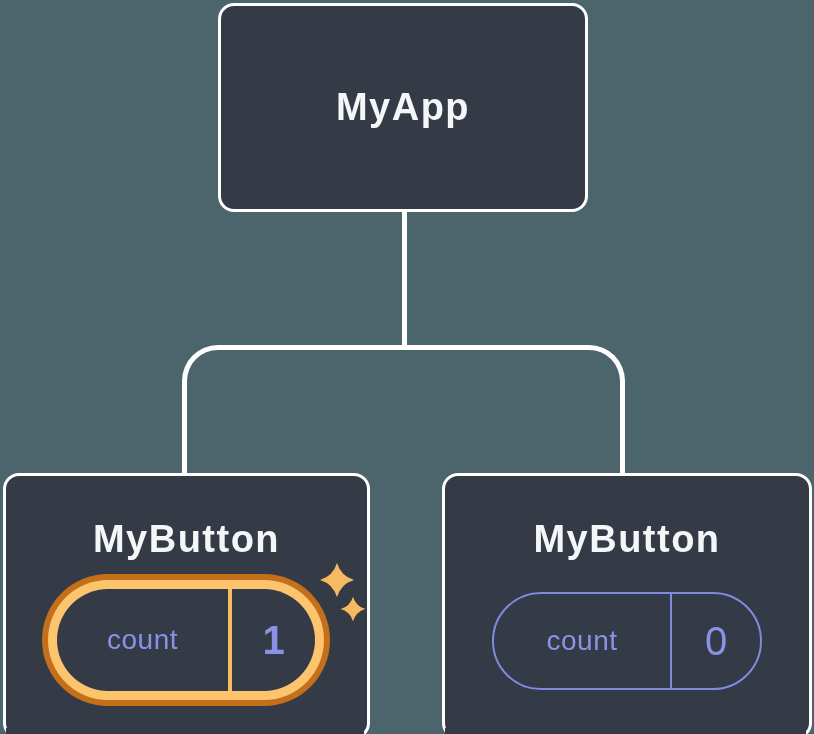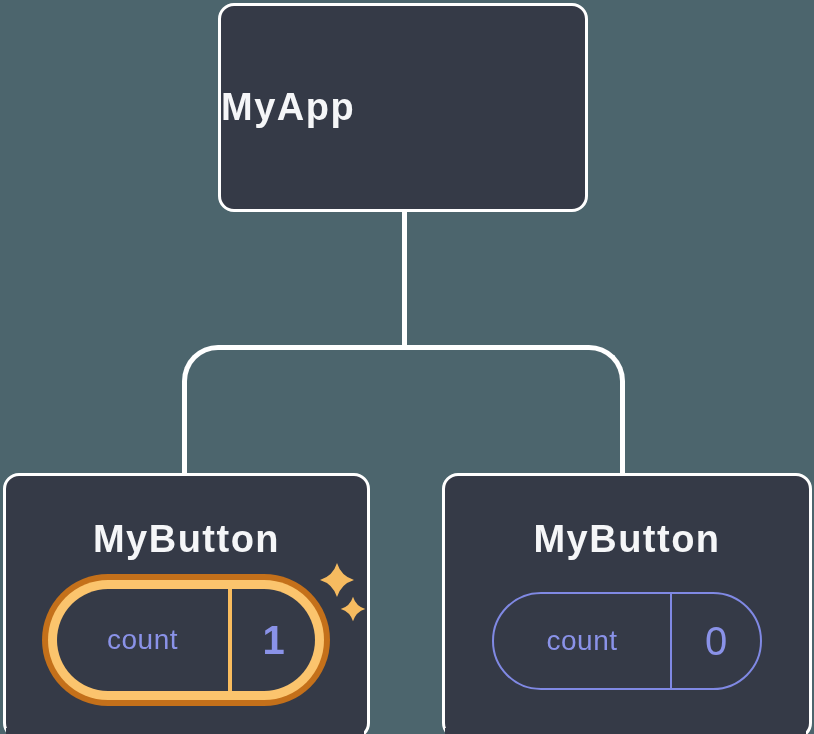--- a/index.html
+++ b/index.html
@@ -7,21 +7,21 @@
     position:relative;width:814px;height:734px;overflow:hidden;
     background:#4c656d;
     font-family:"Liberation Sans", sans-serif;
   }
   
   .node{
     position:absolute;background:#353a47;border:3px solid #ffffff;
     box-sizing:border-box;
   }
   .node-app{left:218px;top:3px;width:370px;height:209px;border-radius:16px;
-    display:flex;align-items:center;}
+    display:flex;align-items:center;justify-content:center;}
   .node-child{width:367px;top:473px;height:266px;border-radius:16px;}
   .node-left{left:3px;}
   .node-right{left:442px;width:370px;}
   .node-title{
     color:#f5f6f8;font-size:38px;font-weight:700;letter-spacing:1.5px;
     text-align:center;
   }
   .child-title{position:absolute;left:0;right:0;top:42px;}
   
   .trunk{position:absolute;left:402px;top:212px;width:5px;height:134px;background:#ffffff;}

